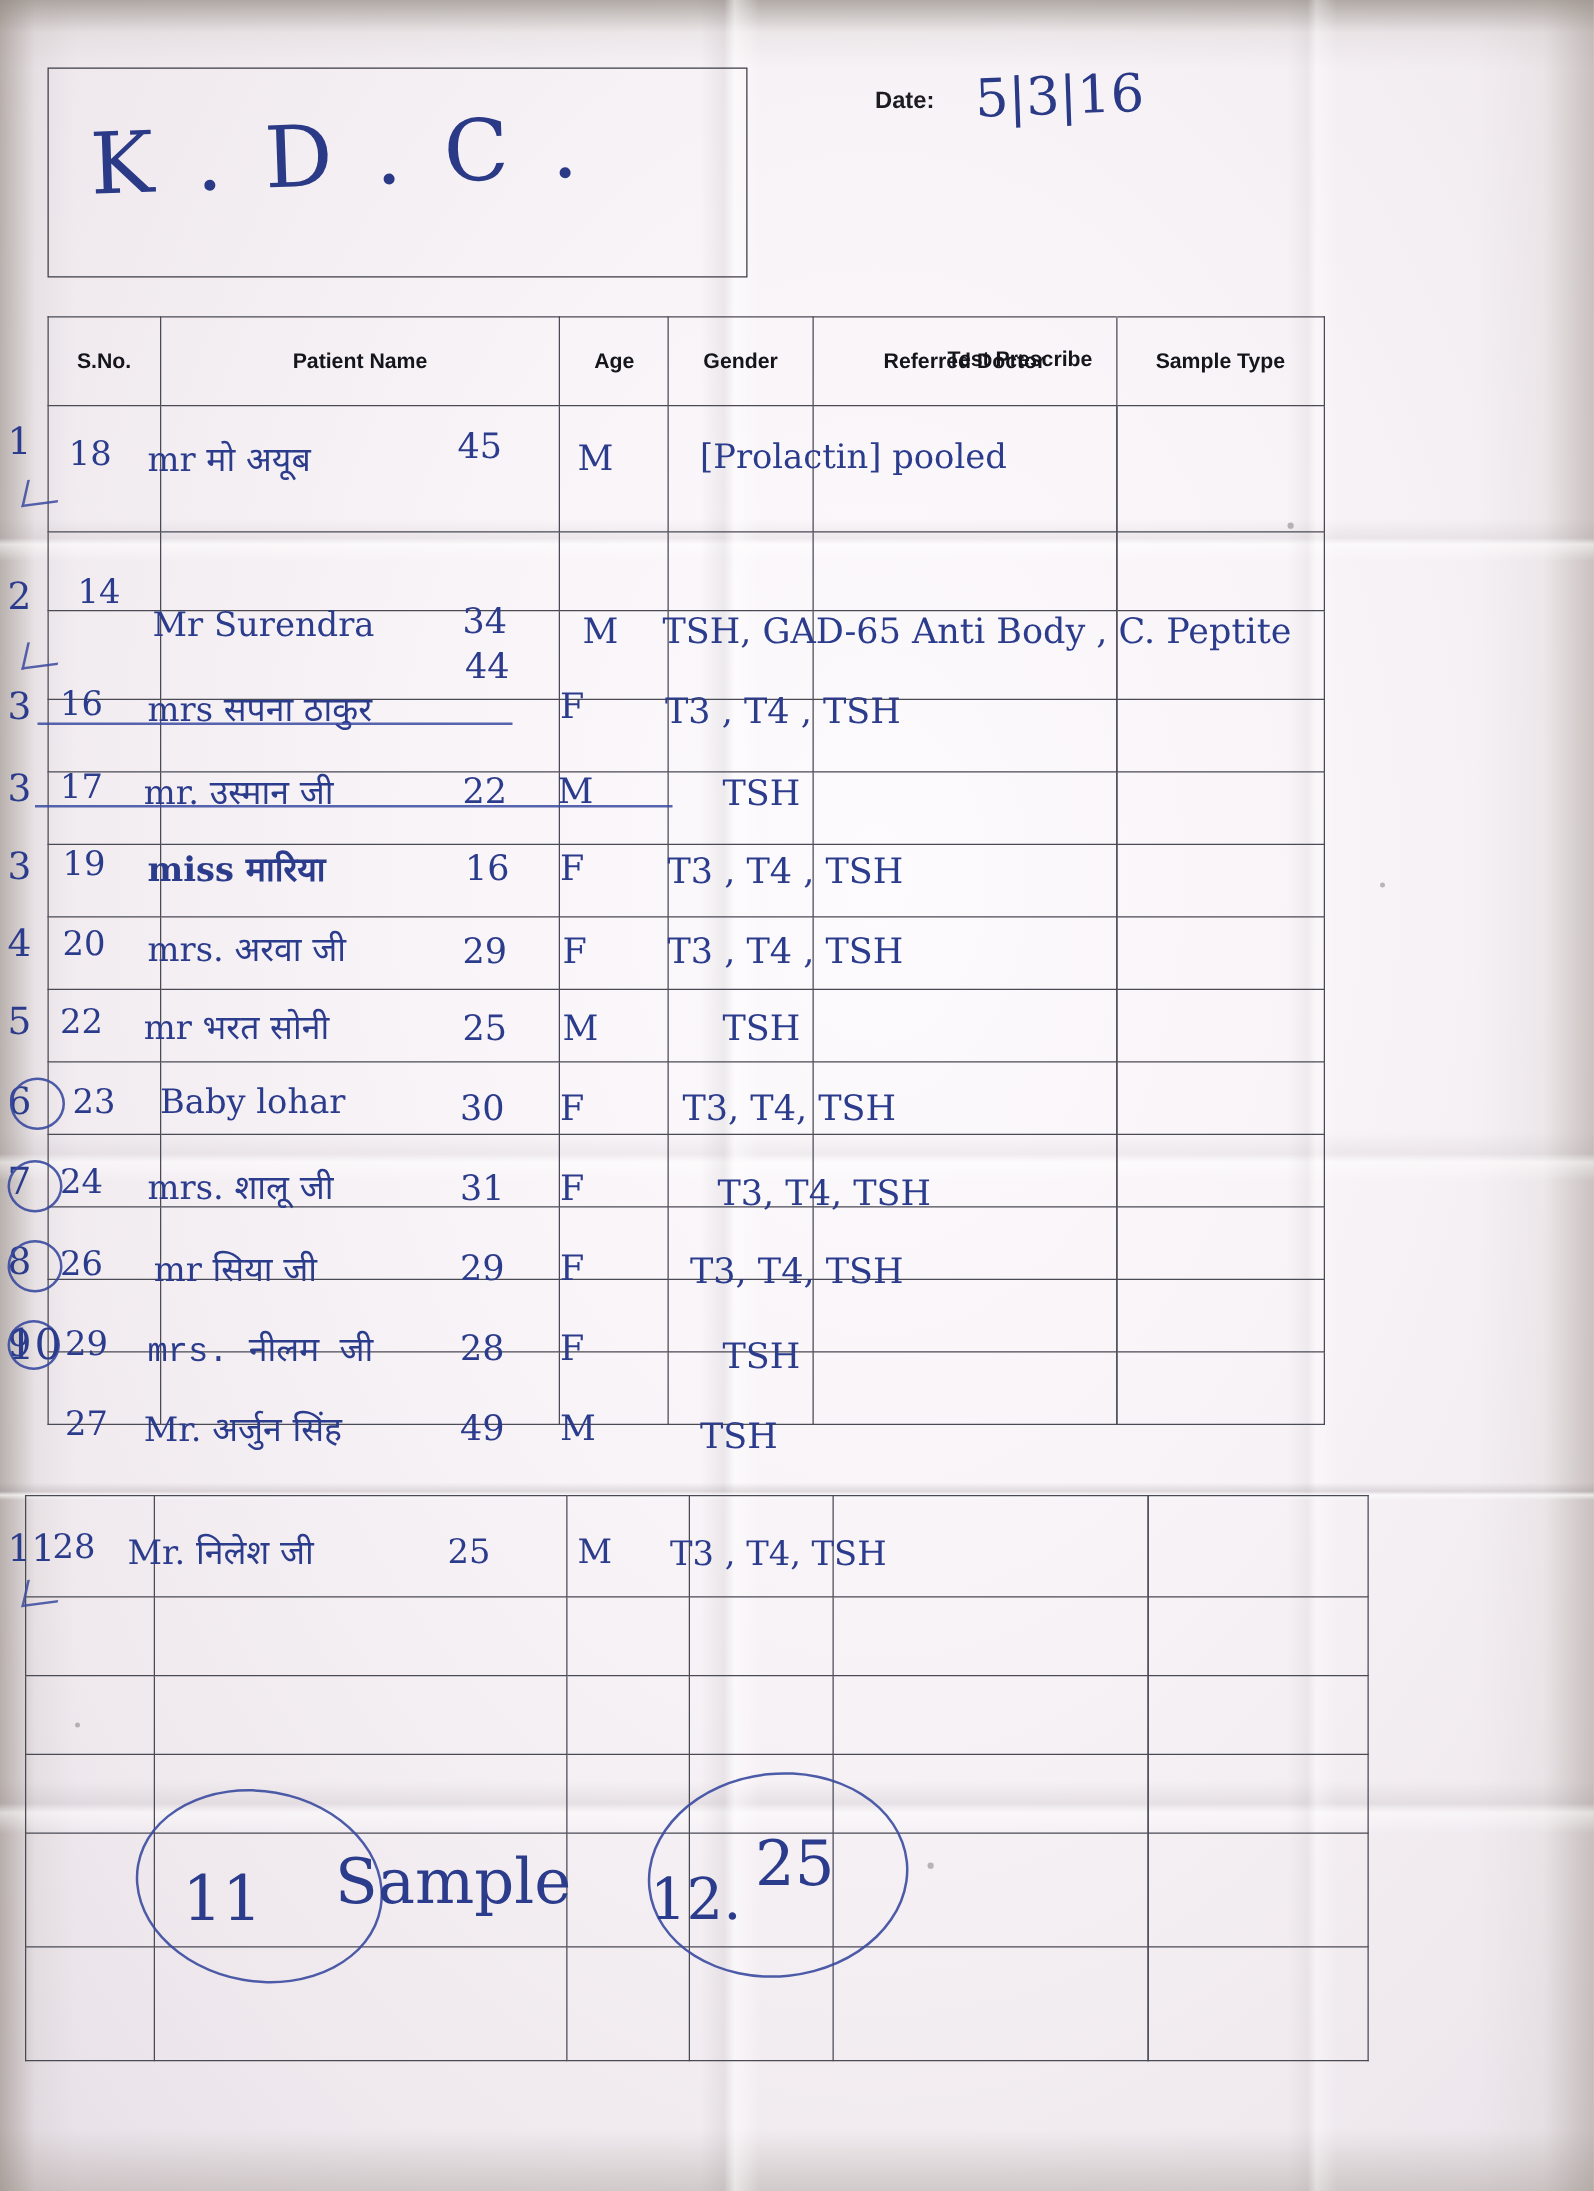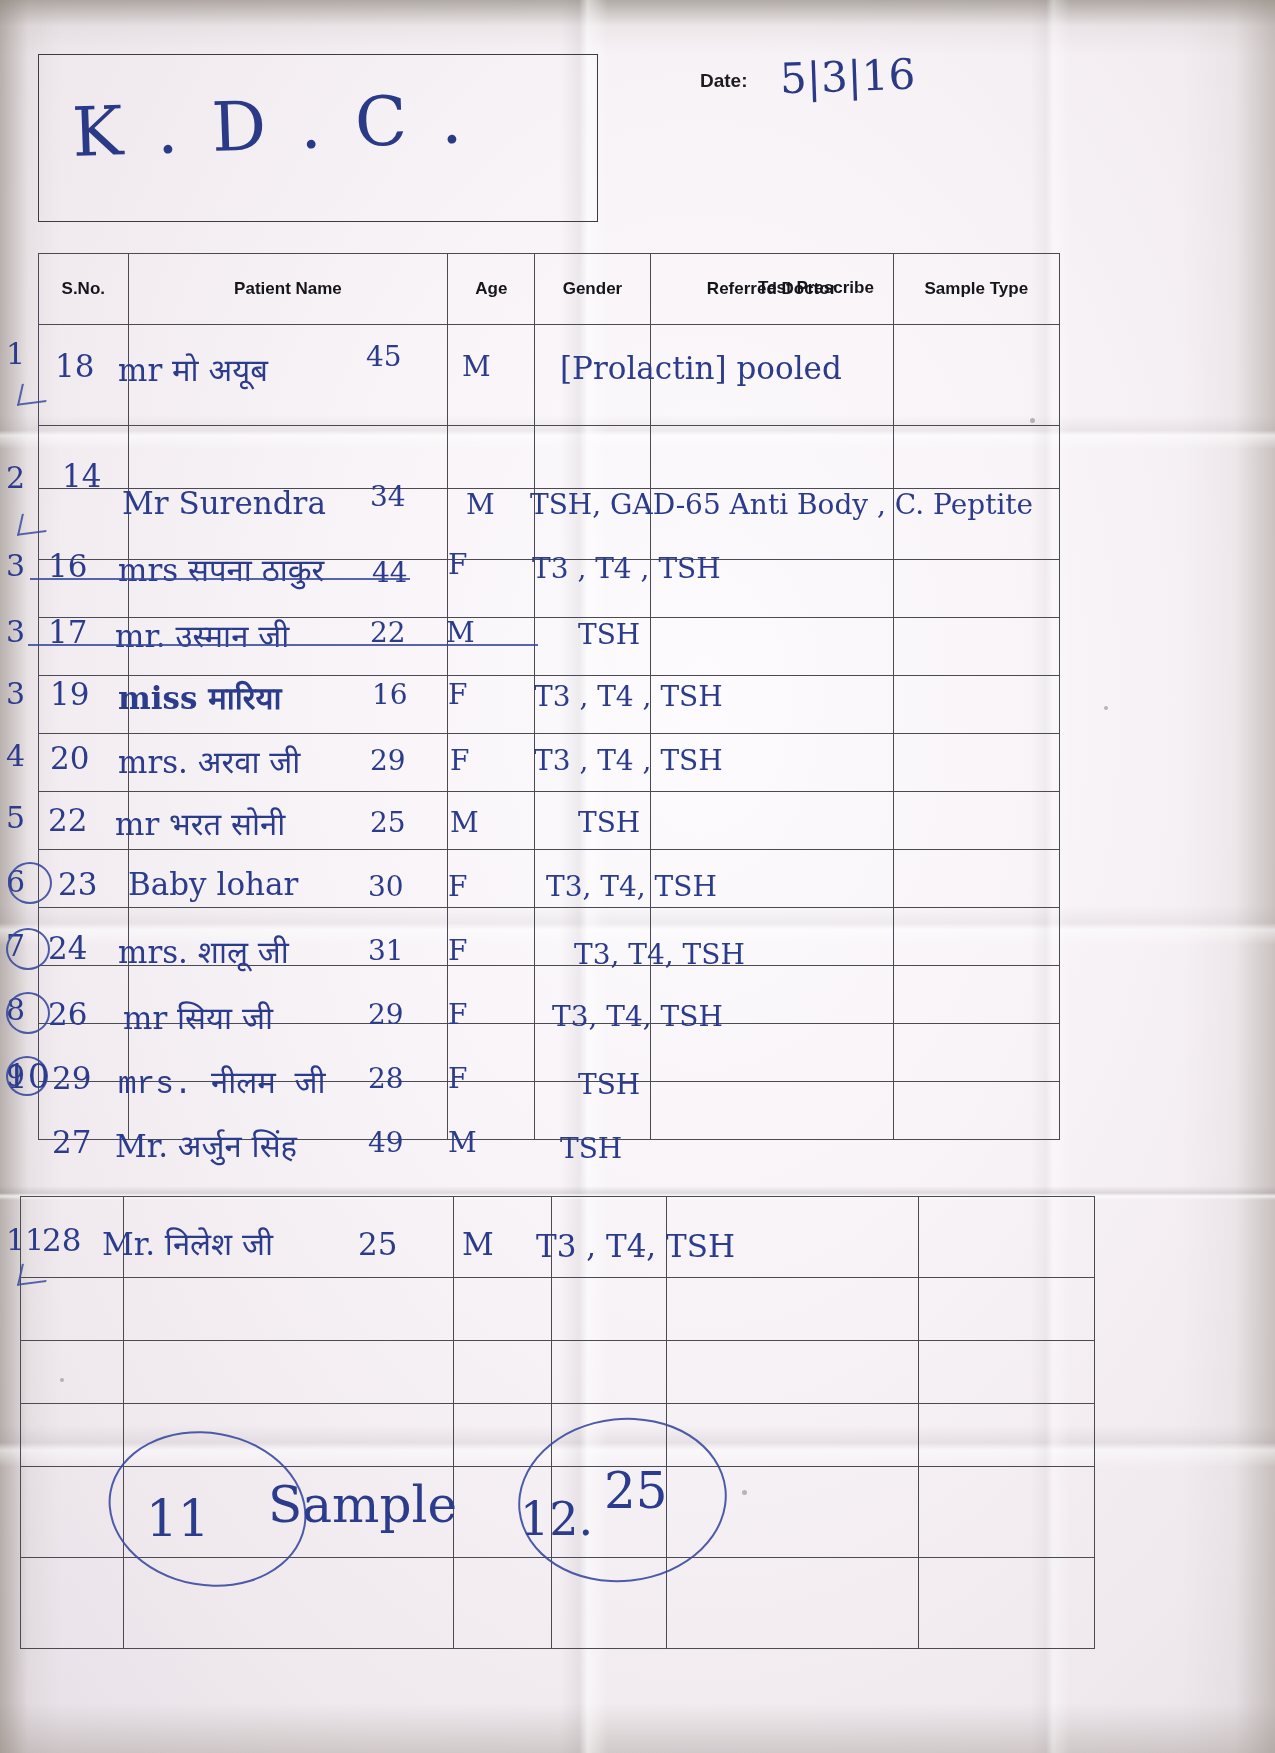--- a/index.html
+++ b/index.html
@@ -124,21 +124,21 @@
   .c-sample{ width: 130px; }
 
   
   .hw {
     font-family: "DejaVu Serif", serif;
     color: #2c3c8c;
     font-size: 28px;
     white-space: nowrap;
     position: absolute;
   }
-  .hw.lg { font-size: 31px; }
+  .hw.lg { font-size: 27px; }
 
   
   .margin-num {
     position: absolute;
     left: 6px;
     font-family: "DejaVu Serif", serif;
     color: #2c3c8c;
     font-size: 30px;
   }
   .tick {
@@ -378,21 +378,21 @@
   <div class="tick" style="top:512px;"></div>
   <div class="hw lg" style="left:62px; top:458px;">14</div>
   <div class="hw lg" style="left:122px; top:485px;">Mr  Surendra</div>
   <div class="hw" style="left:370px; top:480px;">34</div>
   <div class="hw" style="left:466px; top:488px;">M</div>
   <div class="hw" style="left:530px; top:488px;">TSH, GAD-65 Anti Body , C. Peptite</div>
 
   <div class="margin-num" style="top:548px;">3</div>
   <div class="hw lg" style="left:48px; top:548px;">16</div>
   <div class="hw lg" style="left:118px; top:548px;">mrs सपना ठाकुर</div>
-  <div class="hw" style="left:372px; top:556px;">44</div>
+  <div class="hw" style="left:372px; top:516px;">44</div>
   <div class="hw" style="left:448px; top:548px;">F</div>
   <div class="hw" style="left:532px; top:552px;">T3 , T4 , TSH</div>
   <div class="strike" style="left:30px; top:578px; width:380px;"></div>
 
   <div class="margin-num" style="top:614px;">3</div>
   <div class="hw lg" style="left:48px; top:614px;">17</div>
   <div class="hw lg" style="left:115px; top:614px;">mr. उस्मान जी</div>
   <div class="hw" style="left:370px; top:616px;">22</div>
   <div class="hw" style="left:446px; top:616px;">M</div>
   <div class="hw" style="left:578px; top:618px;">TSH</div>

